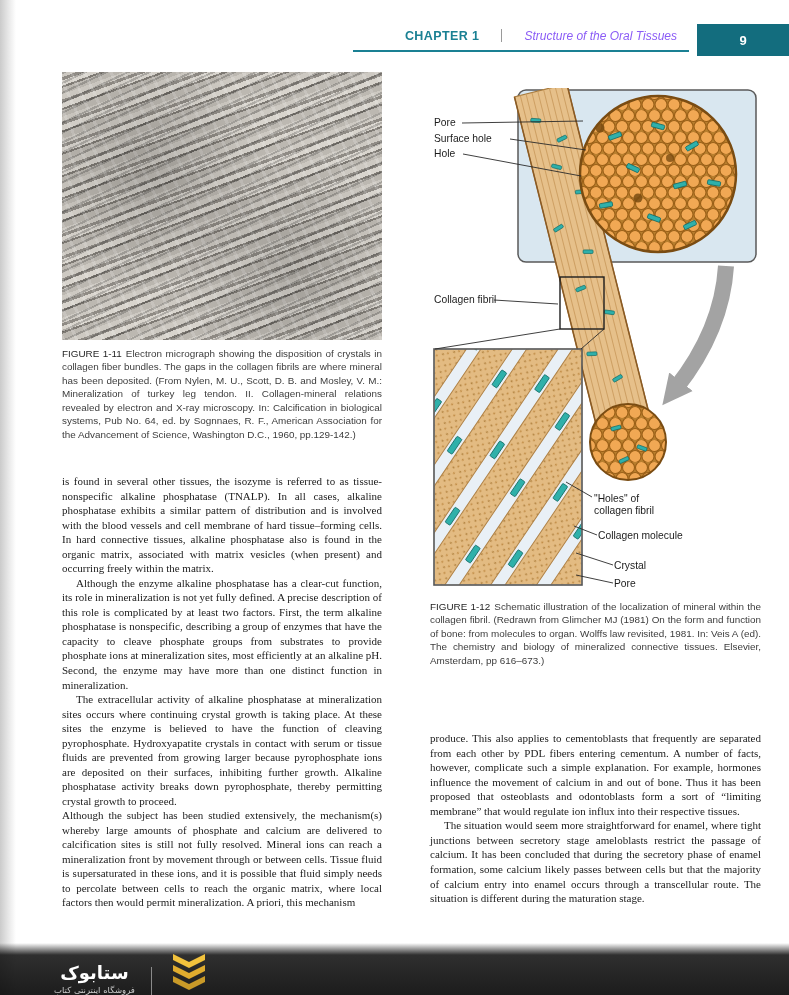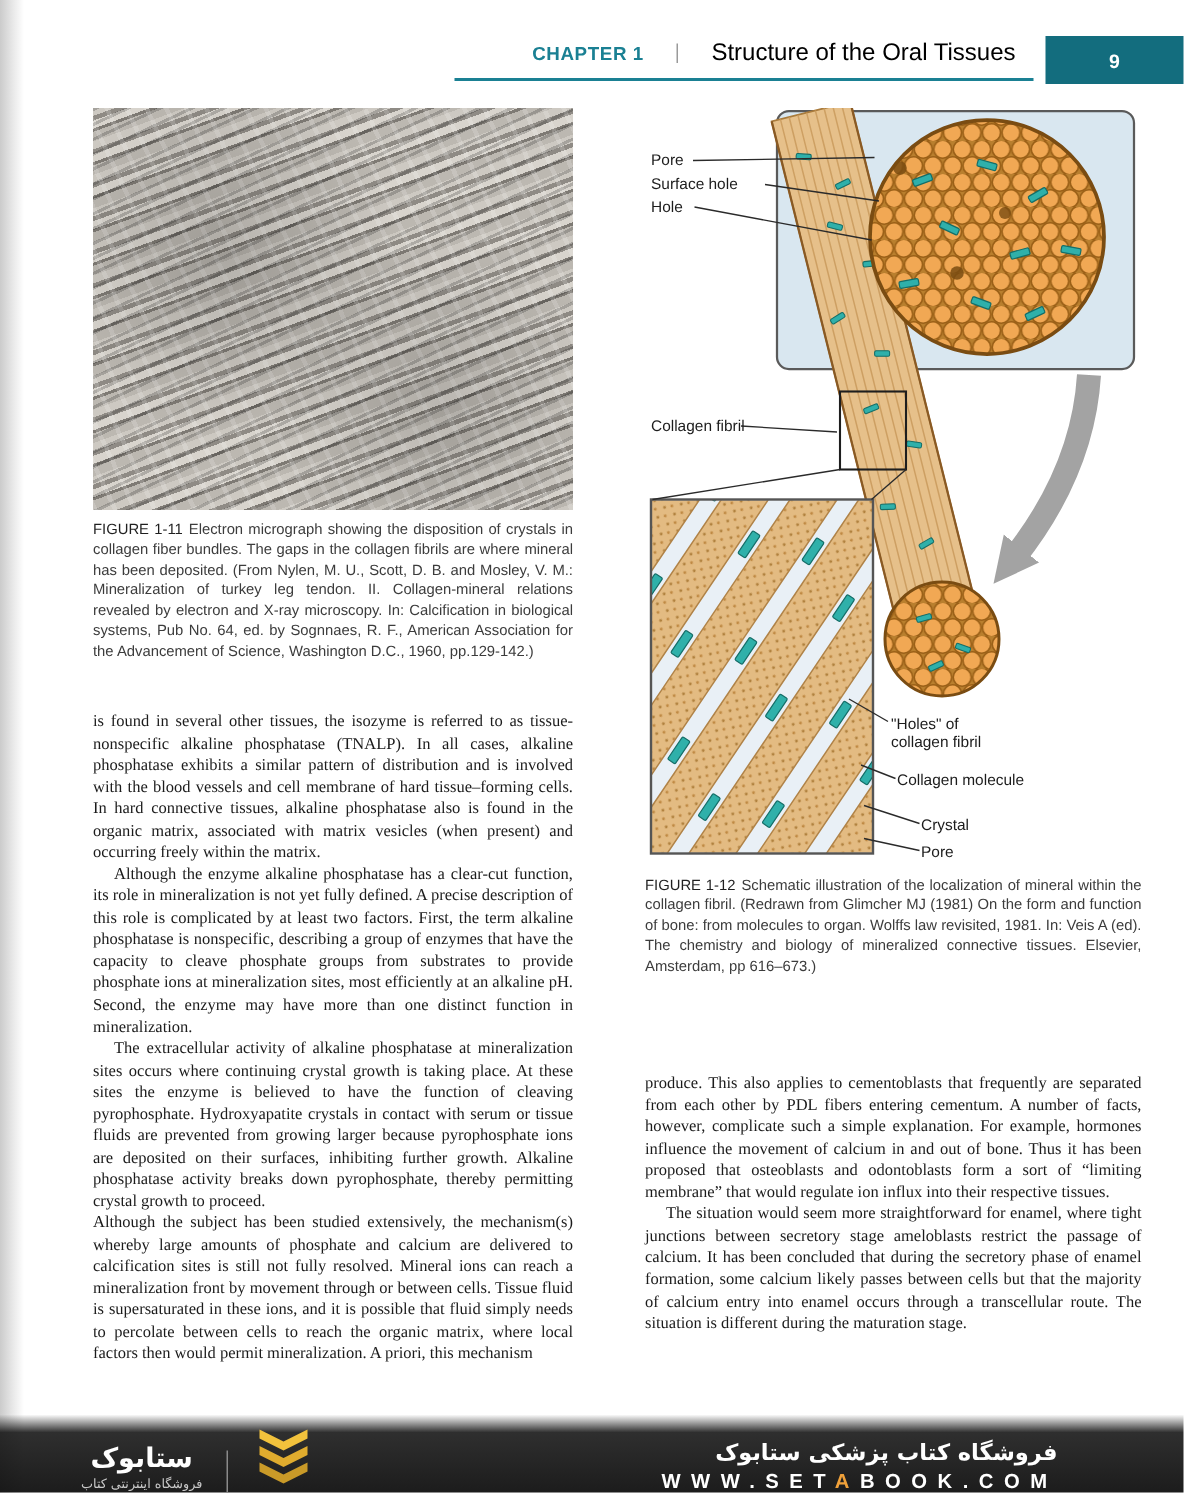--- a/index.html
+++ b/index.html
@@ -10,27 +10,27 @@
   }
   .page-edge{position:absolute;left:0;top:0;bottom:0;width:16px;
     background:linear-gradient(to right,#cbcbcb,#e9e9e9 55%,#ffffff);}
   
   .hdr{position:absolute;top:24px;right:0;display:flex;align-items:center;}
   .hdr-text{display:flex;align-items:center;gap:22px;border-bottom:2px solid #1a8093;
     padding:0 12px 7px 52px;}
   .hdr-chapter{font-family:"Liberation Sans",sans-serif;font-weight:bold;font-size:12.5px;
     color:#1a8093;letter-spacing:.4px;}
   .hdr-sep{width:1px;height:13px;background:#9a9a9a;}
-  .hdr-title{font-family:"Liberation Sans",sans-serif;font-size:16px;color:#000000;}
+  .hdr-title{font-family:"Liberation Sans",sans-serif;font-size:12px;color:#8b5cf6;font-style:italic;}
   .pagebox{width:92px;height:32px;background:#136d7e;color:#fff;margin-left:8px;
     font-family:"Liberation Sans",sans-serif;font-weight:bold;font-size:13px;
     display:flex;align-items:center;justify-content:center;}
   
   .col-left{position:absolute;left:62px;top:72px;width:320px;}
-  .col-right{position:absolute;left:430px;top:72px;width:331px;}
+  .col-right{position:absolute;left:430px;top:88px;width:331px;}
   
   .micrograph{width:320px;height:268px;
     background:
       radial-gradient(circle at 28% 38%, rgba(0,0,0,.16), rgba(0,0,0,0) 42%),
       radial-gradient(circle at 72% 74%, rgba(0,0,0,.14), rgba(0,0,0,0) 38%),
       repeating-linear-gradient(65deg, rgba(255,255,255,.16) 0 3px, rgba(0,0,0,0) 3px 12px),
       repeating-linear-gradient(155deg, rgba(25,25,25,.22) 0 2px, rgba(0,0,0,0) 2px 9px),
       repeating-linear-gradient(160deg, #cdc9c2 0 5px, #8f8b85 5px 8px, #d8d4cd 8px 13px, #7e7a74 13px 15px, #bcb8b1 15px 21px);
   }
   
@@ -266,17 +266,13 @@
     <div class="brand-sub">فروشگاه اینترنتی کتاب</div>
   </div>
   <div class="footer-divider"></div>
   <span>
     <svg width="42" height="38" viewBox="0 0 40 38">
       <path d="M4,1 L20,9 L36,1 L36,7 L20,15 L4,7 Z" fill="#F2C23C"></path>
       <path d="M4,12 L20,20 L36,12 L36,18 L20,26 L4,18 Z" fill="#E0AC2E"></path>
       <path d="M4,23 L20,31 L36,23 L36,29 L20,37 L4,29 Z" fill="#C99A28"></path>
     </svg>
   </span>
-  <div class="footer-right">
-    <div class="store-title">فروشگاه کتاب پزشکی ستابوک</div>
-    <div class="website"><span>WWW.SET</span><span class="hl">A</span><span>BOOK.COM</span></div>
-  </div>
 </footer>
 
 </body></html>

